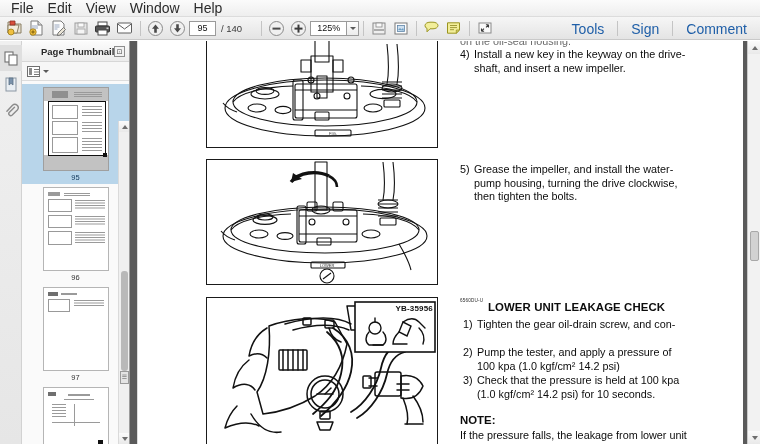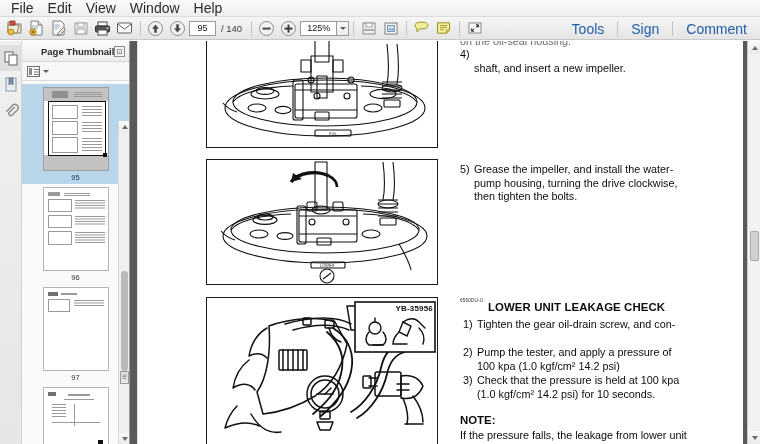--- a/index.html
+++ b/index.html
@@ -46,21 +46,21 @@
     flex: none;
   }
   .pagefield {
     width: 27px; height: 15px;
     border: 1px solid #9a9a9a;
     background: #fff;
     font-size: 9px; color: #111;
     text-align: center;
     line-height: 13px;
   }
-  .pagetotal { font-size: 9.5px; color: #3a3a3a; margin: 0 5px 0 5px; }
+  .pagetotal { font-size: 9.5px; color: #3a3a3a; margin: 0 15px 0 5px; }
   .zoomfield {
     width: 36px; height: 15px;
     border: 1px solid #9a9a9a; border-right:none;
     background: #fff;
     font-size: 9px; color: #111;
     text-align: center; line-height: 13px;
   }
   .zoomdrop {
     width: 13px; height: 15px;
     border: 1px solid #9a9a9a;
@@ -713,21 +713,21 @@
         </div>
 
         <div class="txt" style="left:322px;top:-6px;width:272px;color:#6a6a6a;">
           <div>on the oil-seal housing.</div>
         </div>
 
         <div class="txt" style="left:322px;top:7px;width:276px;">
           <div class="li">
             <span class="mk">4)</span>
             <span class="bd">
-              <br>
+              <span>Install a new key in the keyway on the drive-</span><br>
               <span>shaft, and insert a new impeller.</span>
             </span>
           </div>
         </div>
 
         <div class="txt" style="left:322px;top:122px;width:276px;">
           <div class="li">
             <span class="mk">5)</span>
             <span class="bd">
               <span>Grease the impeller, and install the water-</span><br>

